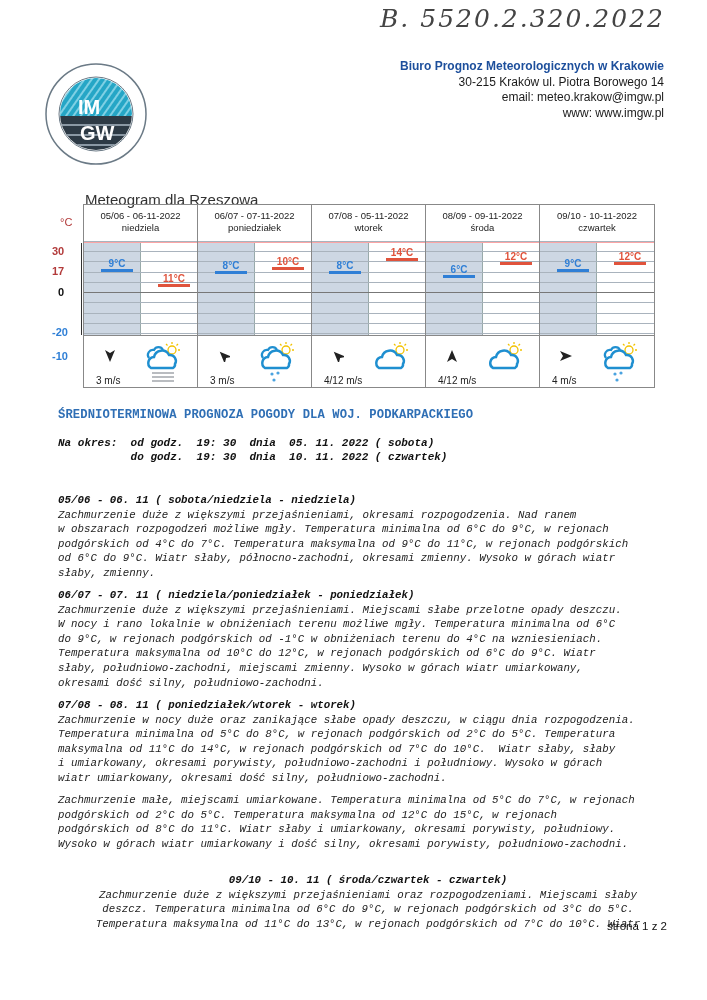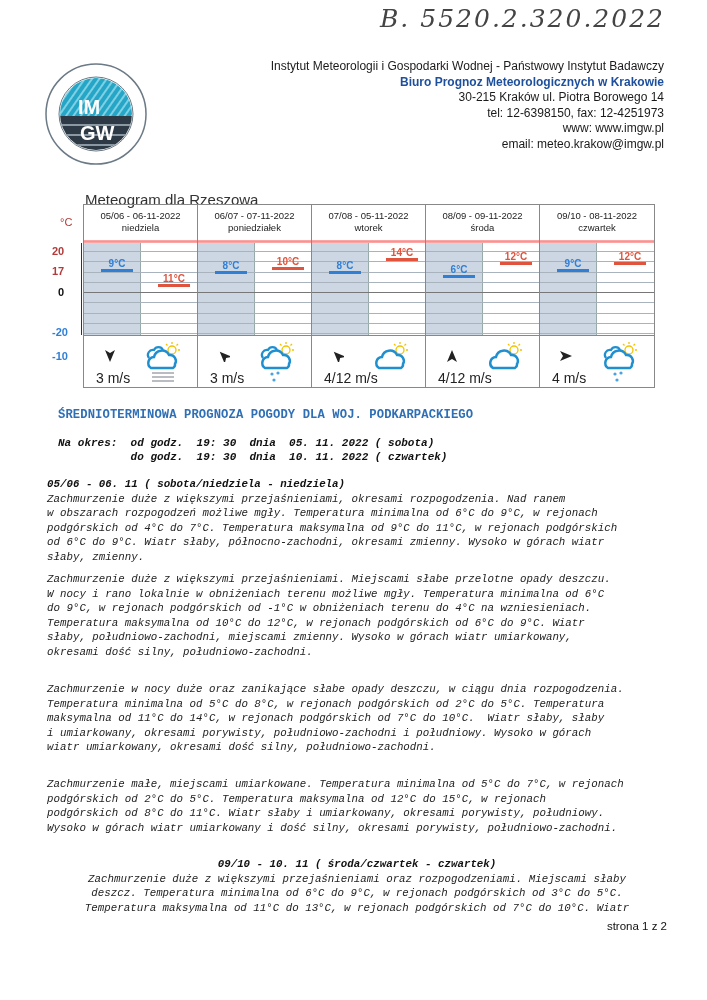--- a/index.html
+++ b/index.html
@@ -9,38 +9,38 @@
   .logo{left:44px;top:62px;width:104px;height:104px;}
   .inst{right:43px;top:59px;text-align:right;font-size:12px;line-height:15.6px;color:#1a1a1a;}
   .inst .bold{font-weight:bold;color:#1d4f9c;}
   .meteo-title{left:85px;top:191px;font-size:15px;color:#333;}
   .unit{left:60px;top:216px;font-size:11px;color:#b23a3a;}
   .ytick{left:52px;width:24px;text-align:left;font-size:11px;font-weight:bold;}
   .yaxis-line{left:81px;top:243px;width:1px;height:92px;background:#333;}
   .mbox{left:83px;top:204px;width:572px;height:184px;border:1px solid #888;box-sizing:border-box;}
   .col{position:absolute;top:0;height:182px;border-right:1px solid #888;box-sizing:border-box;}
   .col:last-child{border-right:none;}
-  .col-head{position:absolute;left:0;top:0;right:0;height:38px;border-bottom:3px solid #fca5a5;text-align:center;font-size:9.5px;line-height:12px;padding-top:5px;box-sizing:border-box;color:#222;}
+  .col-head{position:absolute;left:0;top:0;right:0;height:38px;border-bottom:1px solid #fca5a5;text-align:center;font-size:9.5px;line-height:12px;padding-top:5px;box-sizing:border-box;color:#222;}
   .temp-area{position:absolute;left:0;right:0;top:38px;height:92px;}
   .night{position:absolute;left:0;top:0;width:50%;height:100%;background:#cdd7e3;border-right:1px solid #9aa;box-sizing:border-box;}
   .gridline{position:absolute;left:0;right:0;height:1px;background:#a9b3bd;}
   .gridline.zero{background:#777;}
   .tlabel{position:absolute;font-size:10px;font-weight:bold;text-align:center;width:40px;}
   .tlabel .bar{display:block;height:3px;margin:0 4px;}
   .tmin{color:#2f7fd6;}
   .tmin .bar{background:#2f7fd6;}
   .tmax{color:#e0533c;}
   .tmax .bar{background:#e0533c;}
   .bottom-row{position:absolute;left:0;right:0;top:130px;height:52px;border-top:1px solid #888;}
   .wind-arrow{position:absolute;left:20px;top:12px;width:12px;height:12px;}
-  .wind-speed{position:absolute;left:12px;bottom:2px;font-size:14px;color:#222;}
+  .wind-speed{position:absolute;left:12px;bottom:2px;font-size:10px;color:#222;}
   .wx-icon{position:absolute;right:14px;top:4px;width:40px;height:44px;}
   .doc-title{left:58px;top:408px;font-family:"Liberation Mono",monospace;font-size:12.2px;font-weight:bold;color:#2f6fb5;letter-spacing:0.1px;}
   .period{left:58px;top:436px;font-family:"Liberation Mono",monospace;font-size:11px;font-weight:bold;font-style:italic;line-height:14px;white-space:pre;color:#111;}
-  .section{left:47px;width:620px;font-family:"Liberation Mono",monospace;font-size:10.8px;font-style:italic;line-height:14.6px;color:#222;}
+  .section{left:58px;width:620px;font-family:"Liberation Mono",monospace;font-size:10.8px;font-style:italic;line-height:14.6px;color:#222;margin-top:16px;}
   .section .shead{font-weight:bold;color:#111;}
   .section .sbody{white-space:pre;}
   .pagenum{right:40px;top:920px;font-size:11.5px;color:#111;}
 </style>
 </head>
 <body>
 
 <div class="abs handwritten">B. 5520.2.320.2022</div>
 
 <div class="abs logo">
@@ -62,32 +62,30 @@
       <rect x="10" y="62" width="84" height="2" fill="#8a98a4"></rect>
       <rect x="10" y="72" width="84" height="2" fill="#8a98a4"></rect>
       <rect x="10" y="82" width="84" height="2" fill="#8a98a4"></rect>
     </g>
     <text x="34" y="52" font-family="Liberation Sans, sans-serif" font-size="20" font-weight="bold" fill="#fff">IM</text>
     <text x="36" y="78" font-family="Liberation Sans, sans-serif" font-size="20" font-weight="bold" fill="#fff">GW</text>
   </svg>
 </div>
 
 <div class="abs inst">
-  <div>Instytut Meteorologii i Gospodarki Wodnej - Państwowy Instytut Badawczy</div>
   <div class="bold">Biuro Prognoz Meteorologicznych w Krakowie</div>
   <div>30-215 Kraków ul. Piotra Borowego 14</div>
-  <div>tel: 12-6398150, fax: 12-4251973</div>
+  <div>email: meteo.krakow@imgw.pl</div>
   <div>www: www.imgw.pl</div>
-  <div>email: meteo.krakow@imgw.pl</div>
 </div>
 
 <div class="abs meteo-title">Meteogram dla Rzeszowa</div>
 <div class="abs unit">°C</div>
 
-<div class="abs ytick" style="top:245px;color:#b23a3a;">20</div>
+<div class="abs ytick" style="top:245px;color:#b23a3a;">30</div>
 <div class="abs ytick" style="top:265px;color:#b23a3a;">17</div>
 <div class="abs ytick" style="top:286px;color:#111;left:58px;">0</div>
 <div class="abs ytick" style="top:306px;color:#2f7fd6;margin-top:44px;">-10</div>
 <div class="abs ytick" style="top:326px;color:#2f7fd6;">-20</div>
 <div class="abs yaxis-line"></div>
 
 <div class="abs mbox" id="mbox">
     <div class="col" style="left: 0px; width: 114px;">
       <div class="col-head">
         <div>05/06 - 06-11-2022</div>
@@ -251,21 +249,21 @@
               <line x1="35" y1="4" x2="33.5" y2="5.5"></line>
               <line x1="37" y1="10" x2="35" y2="10"></line>
               <line x1="23" y1="4" x2="24.5" y2="5.5"></line>
             </g>
             <path d="M8 28 a6 6 0 0 1 3-11 a8 8 0 0 1 15-2 a6 6 0 0 1 6 9 a4 4 0 0 1-2 4 z" fill="#fff" stroke="#1f8fd0" stroke-width="2.5"></path>
           </svg></div>
       </div>
     </div>
     <div class="col" style="left: 456px; width: 114px;">
       <div class="col-head">
-        <div>09/10 - 08-11-2022</div>
+        <div>09/10 - 10-11-2022</div>
         <div>czwartek</div>
       </div>
       <div class="temp-area">
         <div class="night"></div>
         <div class="gridline" style="top: -2.25px;"></div>
         <div class="gridline" style="top: 8px;"></div>
         <div class="gridline" style="top: 18.25px;"></div>
         <div class="gridline" style="top: 28.5px;"></div>
         <div class="gridline" style="top: 38.75px;"></div>
         <div class="gridline zero" style="top: 49px;"></div>
@@ -309,28 +307,30 @@
 
 <div class="abs section" style="top:477px;">
   <div class="shead">05/06 - 06. 11 ( sobota/niedziela - niedziela)</div>
   <div class="sbody">Zachmurzenie duże z większymi przejaśnieniami, okresami rozpogodzenia. Nad ranem
 w obszarach rozpogodzeń możliwe mgły. Temperatura minimalna od 6°C do 9°C, w rejonach
 podgórskich od 4°C do 7°C. Temperatura maksymalna od 9°C do 11°C, w rejonach podgórskich
 od 6°C do 9°C. Wiatr słaby, północno-zachodni, okresami zmienny. Wysoko w górach wiatr
 słaby, zmienny.</div>
 </div>
 <div class="abs section" style="top:572px;">
+  <div class="shead">06/07 - 07. 11 ( niedziela/poniedziałek - poniedziałek)</div>
   <div class="sbody">Zachmurzenie duże z większymi przejaśnieniami. Miejscami słabe przelotne opady deszczu.
 W nocy i rano lokalnie w obniżeniach terenu możliwe mgły. Temperatura minimalna od 6°C
 do 9°C, w rejonach podgórskich od -1°C w obniżeniach terenu do 4°C na wzniesieniach.
 Temperatura maksymalna od 10°C do 12°C, w rejonach podgórskich od 6°C do 9°C. Wiatr
 słaby, południowo-zachodni, miejscami zmienny. Wysoko w górach wiatr umiarkowany,
 okresami dość silny, południowo-zachodni.</div>
 </div>
 <div class="abs section" style="top:682px;">
+  <div class="shead">07/08 - 08. 11 ( poniedziałek/wtorek - wtorek)</div>
   <div class="sbody">Zachmurzenie w nocy duże oraz zanikające słabe opady deszczu, w ciągu dnia rozpogodzenia.
 Temperatura minimalna od 5°C do 8°C, w rejonach podgórskich od 2°C do 5°C. Temperatura
 maksymalna od 11°C do 14°C, w rejonach podgórskich od 7°C do 10°C.  Wiatr słaby, słaby
 i umiarkowany, okresami porywisty, południowo-zachodni i południowy. Wysoko w górach
 wiatr umiarkowany, okresami dość silny, południowo-zachodni.</div>
 </div>
 <div class="abs section" style="top:777px;">
   <div class="sbody">Zachmurzenie małe, miejscami umiarkowane. Temperatura minimalna od 5°C do 7°C, w rejonach
 podgórskich od 2°C do 5°C. Temperatura maksymalna od 12°C do 15°C, w rejonach
 podgórskich od 8°C do 11°C. Wiatr słaby i umiarkowany, okresami porywisty, południowy.

